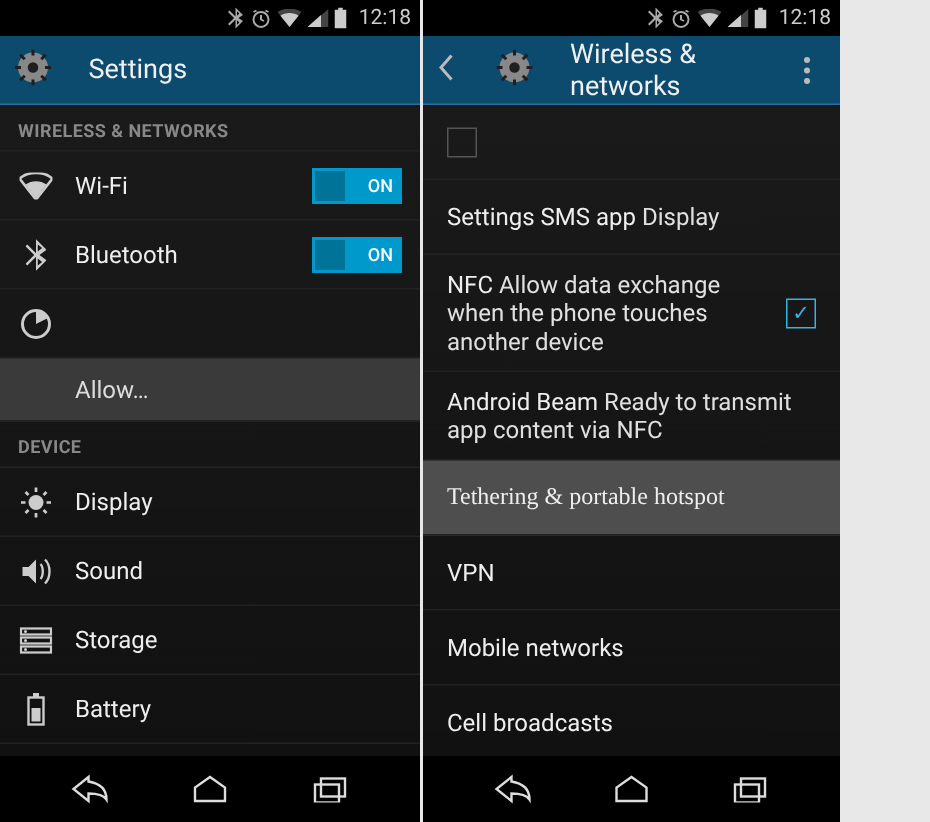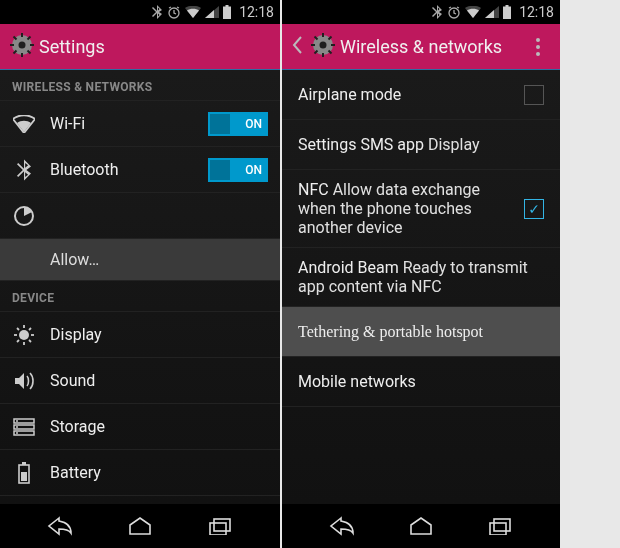--- a/index.html
+++ b/index.html
@@ -34,26 +34,26 @@
     font-size: 13px;
     color: #ccc;
   }
   .statusbar .ic { display: inline-flex; align-items: center; }
   .statusbar svg { display: block; }
   .statusbar .time { margin-left: 4px; font-size: 14px; }
 
   
   .appbar {
     height: 46px;
-    background: #be185d;
+    background: #0c4a6e;
     border-bottom: 1px solid #2d6da3;
     display: flex;
     align-items: center;
     padding: 0 10px;
-    gap: 5px;
+    gap: 25px;
   }
   .appbar .title {
     font-size: 18px;
     color: #f0f0f0;
     font-weight: 400;
     flex: 1;
   }
   .appbar .overflow {
     width: 24px; height: 24px;
     display:flex; align-items:center; justify-content:center;
@@ -396,23 +396,20 @@
           <circle cx="2" cy="2" r="2" fill="#bbb"></circle>
           <circle cx="2" cy="9" r="2" fill="#bbb"></circle>
           <circle cx="2" cy="16" r="2" fill="#bbb"></circle>
         </svg>
       </span>
   </div>
 
   <div class="content">
 
     <div class="row2">
-      <div class="textcol">
-        <span class="title2">Airplane mode</span>
-      </div>
       <span class="checkbox"></span>
     </div>
 
     <div class="row2">
       <div class="textcol">
         <span class="title2">Settings SMS app</span>
         <span class="sublabel">Display</span>
       </div>
     </div>
 
@@ -430,27 +427,37 @@
         <span class="sublabel">Ready to transmit app content via NFC</span>
       </div>
     </div>
 
     <div class="row2 highlight">
       <div class="textcol">
         <span class="title2">Tethering &amp; portable hotspot</span>
       </div>
     </div>
 
+    <div class="row2">
+      <div class="textcol">
+        <span class="title2">VPN</span>
+      </div>
+    </div>
 
     <div class="row2">
       <div class="textcol">
         <span class="title2">Mobile networks</span>
       </div>
     </div>
 
+    <div class="row2">
+      <div class="textcol">
+        <span class="title2">Cell broadcasts</span>
+      </div>
+    </div>
 
   </div>
 
   <div class="navbar">
     <span class="nbtn">
         <svg width="26" height="20" viewBox="0 0 26 20">
           <path d="M12 2L2 10l10 8v-5c6 0 10 1 12 4 0-8-6-11-12-12V2z" fill="none" stroke="#ddd" stroke-width="1.6"></path>
         </svg>
       </span>
     <span class="nbtn">

